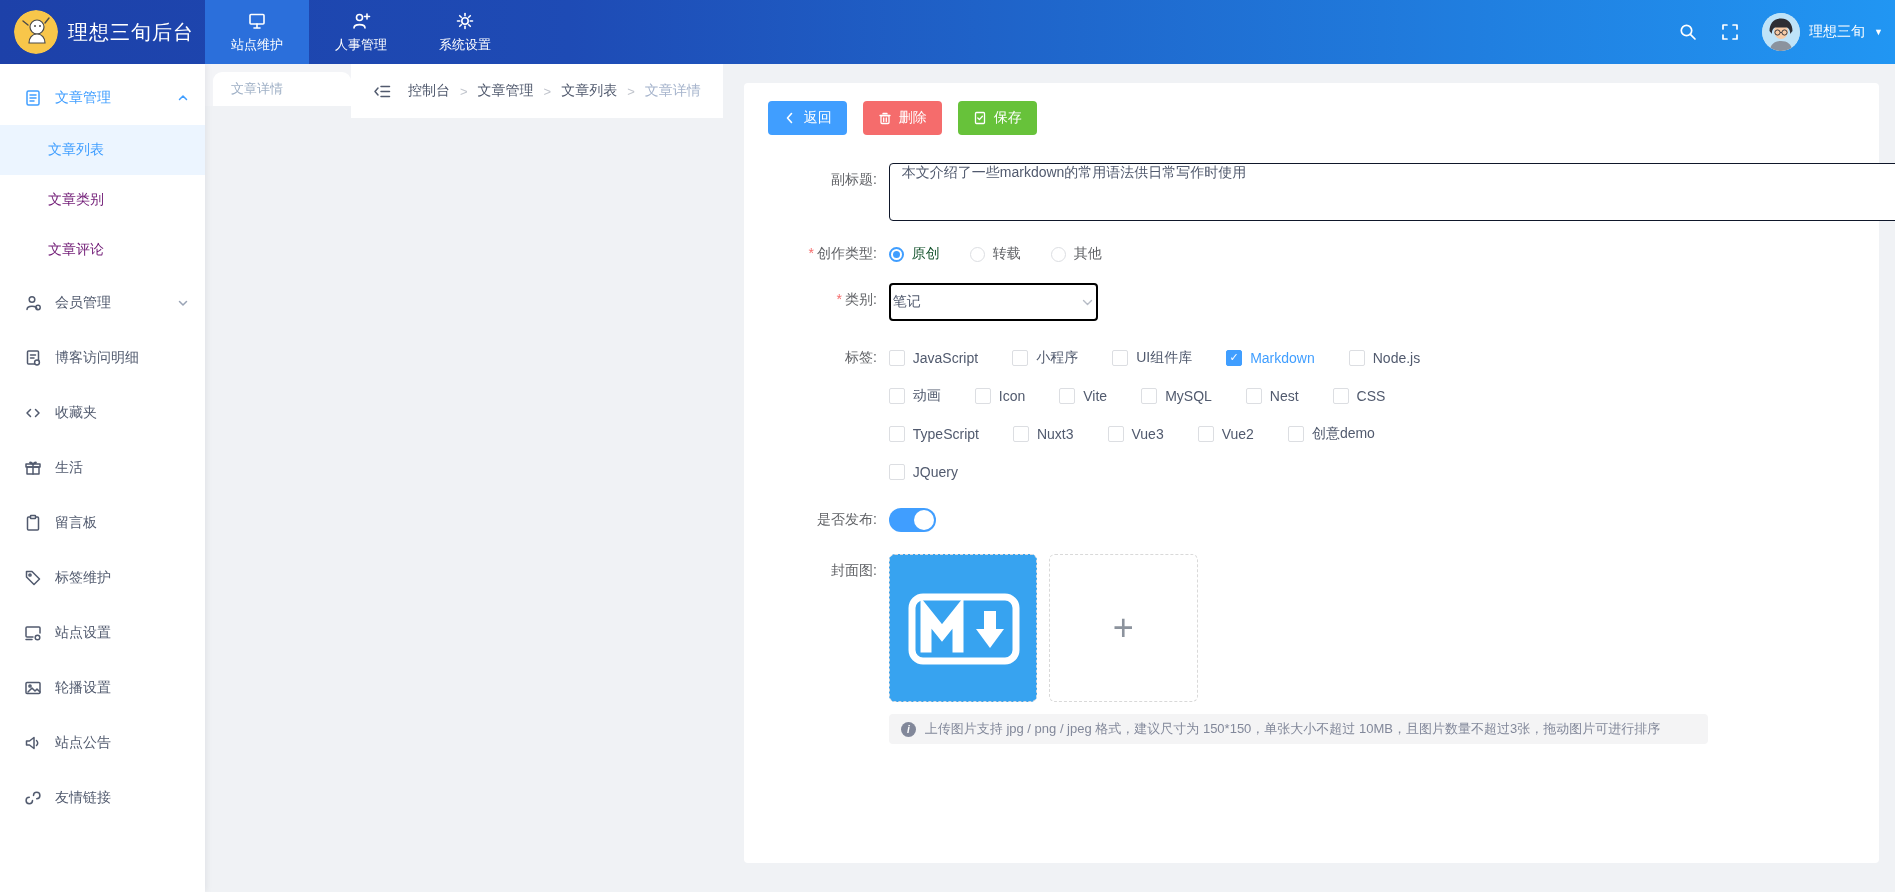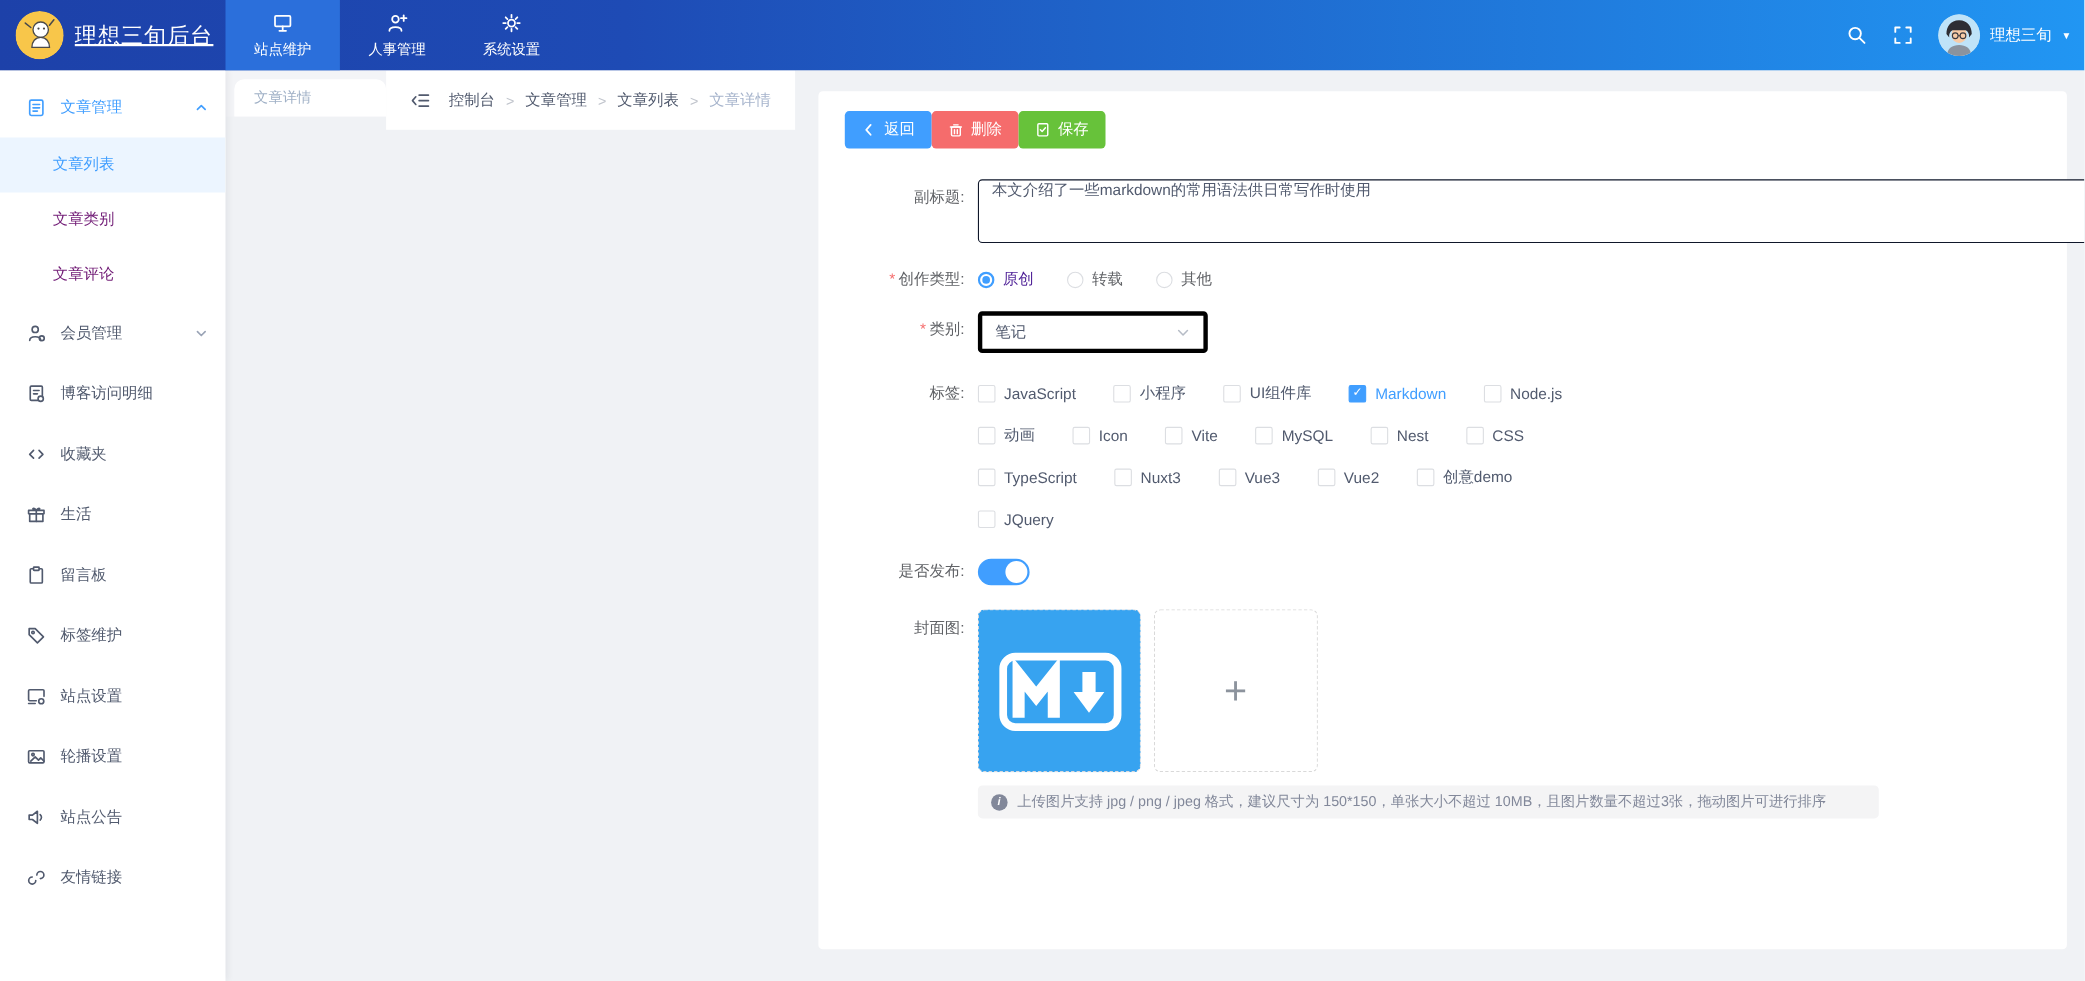--- a/index.html
+++ b/index.html
@@ -5,21 +5,21 @@
   * { margin:0; padding:0; box-sizing:border-box; }
   html,body { width:1895px; height:892px; overflow:hidden; background:#f0f2f5;
     font-family:"Liberation Sans","DejaVu Sans",sans-serif; font-size:14px; color:#515a6e; }
   .app-root { width:1895px; height:892px; display:flex; flex-direction:column; }
 
   
   .topbar { height:64px; flex:none; display:flex; align-items:stretch;
     background:linear-gradient(90deg,#1d41a9 0%,#1e4bb5 30%,#2196f3 100%); color:#fff; }
   .logo { width:205px; flex:none; display:flex; align-items:center; gap:10px; padding-left:14px; }
   .logo-avatar { width:44px; height:44px; border-radius:50%; flex:none; overflow:hidden; }
-  .logo-title { font-size:20px; letter-spacing:1px; white-space:nowrap;text-decoration:underline; }
+  .logo-title { font-size:20px; letter-spacing:1px; white-space:nowrap; }
   .topnav { display:flex; align-items:stretch; }
   .topnav-item { width:104px; display:flex; flex-direction:column; align-items:center;
     justify-content:center; gap:5px; font-size:13px; cursor:pointer; }
   .topnav-item.active { background:#2b6fdb; }
   .topbar-right { margin-left:auto; display:flex; align-items:center; gap:22px; padding-right:12px; }
   .tb-icon { width:20px; height:20px; cursor:pointer; }
   .user-box { display:flex; align-items:center; gap:9px; cursor:pointer; }
   .user-avatar { width:38px; height:38px; border-radius:50%; overflow:hidden; flex:none; background:#bfe3f8; }
   .user-caret { font-size:9px; }
 
@@ -49,21 +49,21 @@
   .fold-icon { width:19px; height:19px; color:#515a6e; cursor:pointer; }
   .breadcrumb { display:flex; align-items:center; gap:10px; font-size:14px; }
   .bc-item { color:#515a6e; cursor:pointer; }
   .bc-sep { color:#c0c4cc; font-size:13px; }
   .bc-item.current { color:#a6b4cc; cursor:default; }
 
   
   .content { flex:1; background:#f0f2f5; padding:19px 16px 0 21px; overflow:hidden; }
   .card { background:#fff; border-radius:4px; padding:18px 24px; height:780px; }
 
-  .toolbar { display:flex; }
+  .toolbar { display:flex; gap:16px; }
   .btn { height:34px; padding:0 15px; border:none; border-radius:4px; color:#fff; font-size:14px;
     display:inline-flex; align-items:center; gap:7px; cursor:pointer;
     font-family:"Liberation Sans","DejaVu Sans",sans-serif; }
   .btn svg { width:14px; height:14px; }
   .btn-back { background:#409eff; }
   .btn-delete { background:#f56c6c; }
   .btn-save { background:#67c23a; }
 
   .form { margin-top:28px; }
   .form-row { display:flex; margin-bottom:16px; }
@@ -81,24 +81,24 @@
     background:repeating-linear-gradient(135deg,transparent,transparent 2px,#b8bcc4 2px,#b8bcc4 3px);
     clip-path:polygon(100% 0,100% 100%,0 100%); cursor:nwse-resize; }
 
   .radio-group { display:flex; gap:30px; padding-top:8px; }
   .radio { display:flex; align-items:center; gap:8px; cursor:pointer; color:#606266; }
   .radio-dot { width:15px; height:15px; border:1px solid #dcdee2; border-radius:50%; background:#fff;
     display:flex; align-items:center; justify-content:center; }
   .radio.checked .radio-dot { border:2px solid #409eff; }
   .radio-core { width:7px; height:7px; border-radius:50%; }
   .radio.checked .radio-core { background:#409eff; }
-  .radio.checked .radio-label { color:#4c1d95; }
-
-  .select { width:209px; height:38px; border:4px solid #000000; border-radius:4px; background:#fff;
-    display:flex; align-items:center; padding:0 12px; color:#515a6e; cursor:pointer; }
+  .radio.checked .radio-label { color:#14532d; }
+
+  .select { width:209px; height:38px; border:2px solid #000000; border-radius:4px; background:#fff;
+    display:flex; align-items:center; padding:0 2px; color:#515a6e; cursor:pointer; }
   .select-caret { margin-left:auto; width:13px; height:13px; color:#b6bcc6; }
 
   .tag-rows { padding-top:4px; }
   .tag-row { display:flex; gap:34px; margin-bottom:13px; align-items:center; min-height:25px; }
   .cb { display:flex; align-items:center; gap:8px; cursor:pointer; color:#515a6e; }
   .cb-box { width:16px; height:16px; border:1px solid #dcdee2; border-radius:2px; background:#fff;
     display:flex; align-items:center; justify-content:center; color:#fff; font-size:11px; line-height:1; }
   .cb.checked .cb-box { background:#409eff; border-color:#409eff; }
   .cb.checked .cb-label { color:#409eff; }
 

